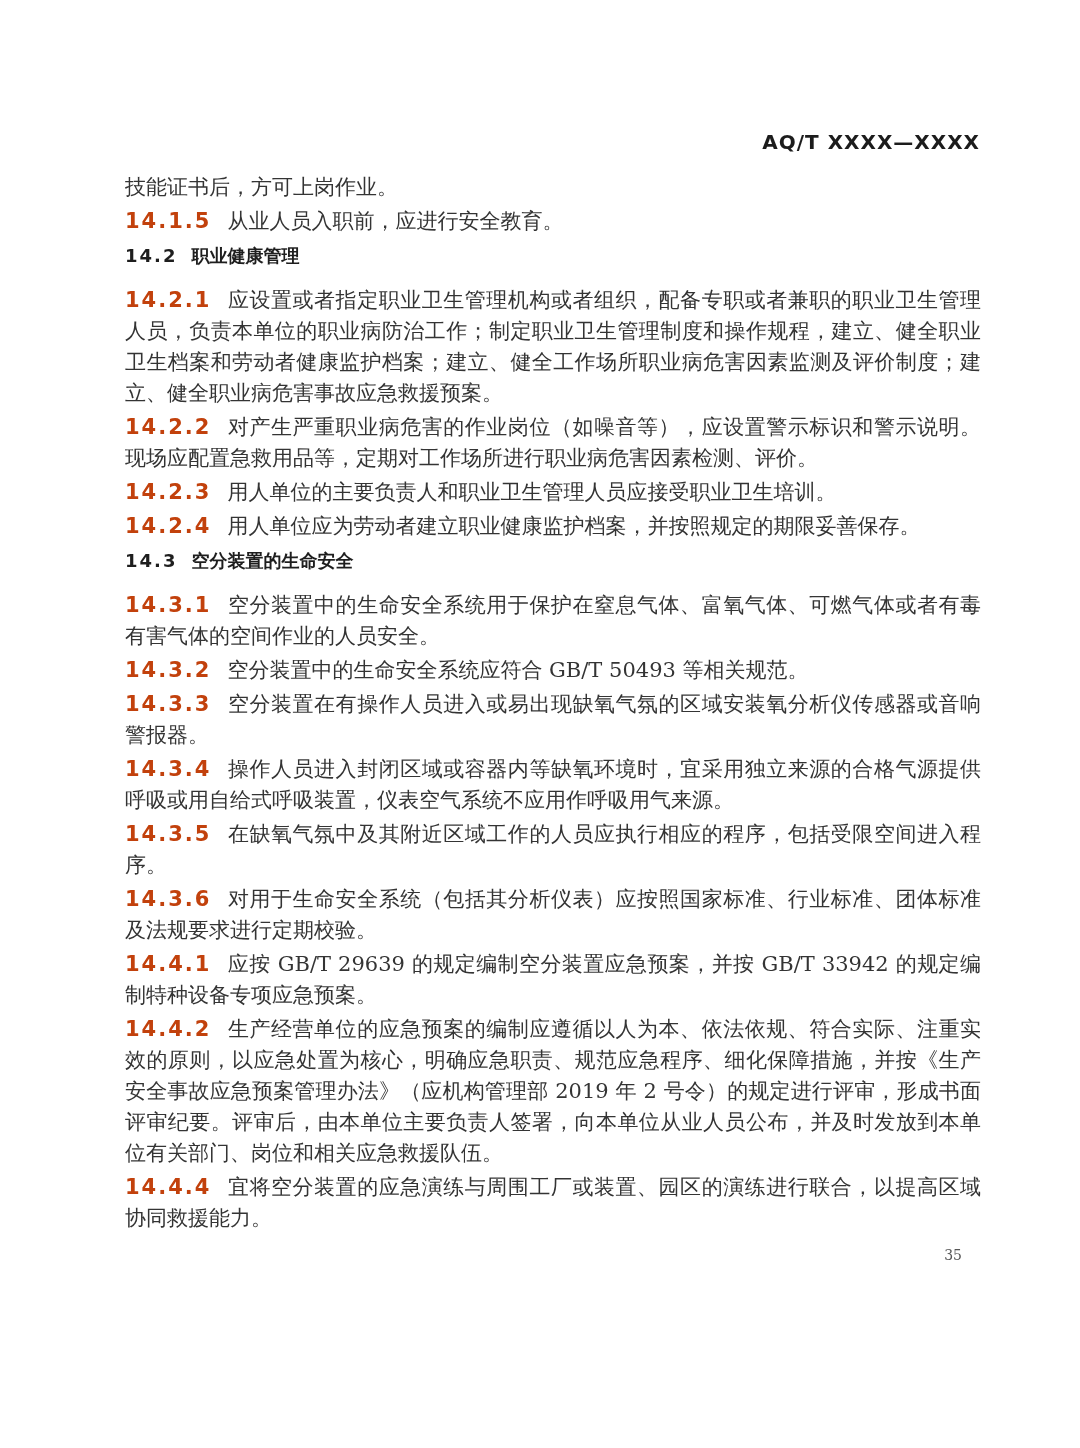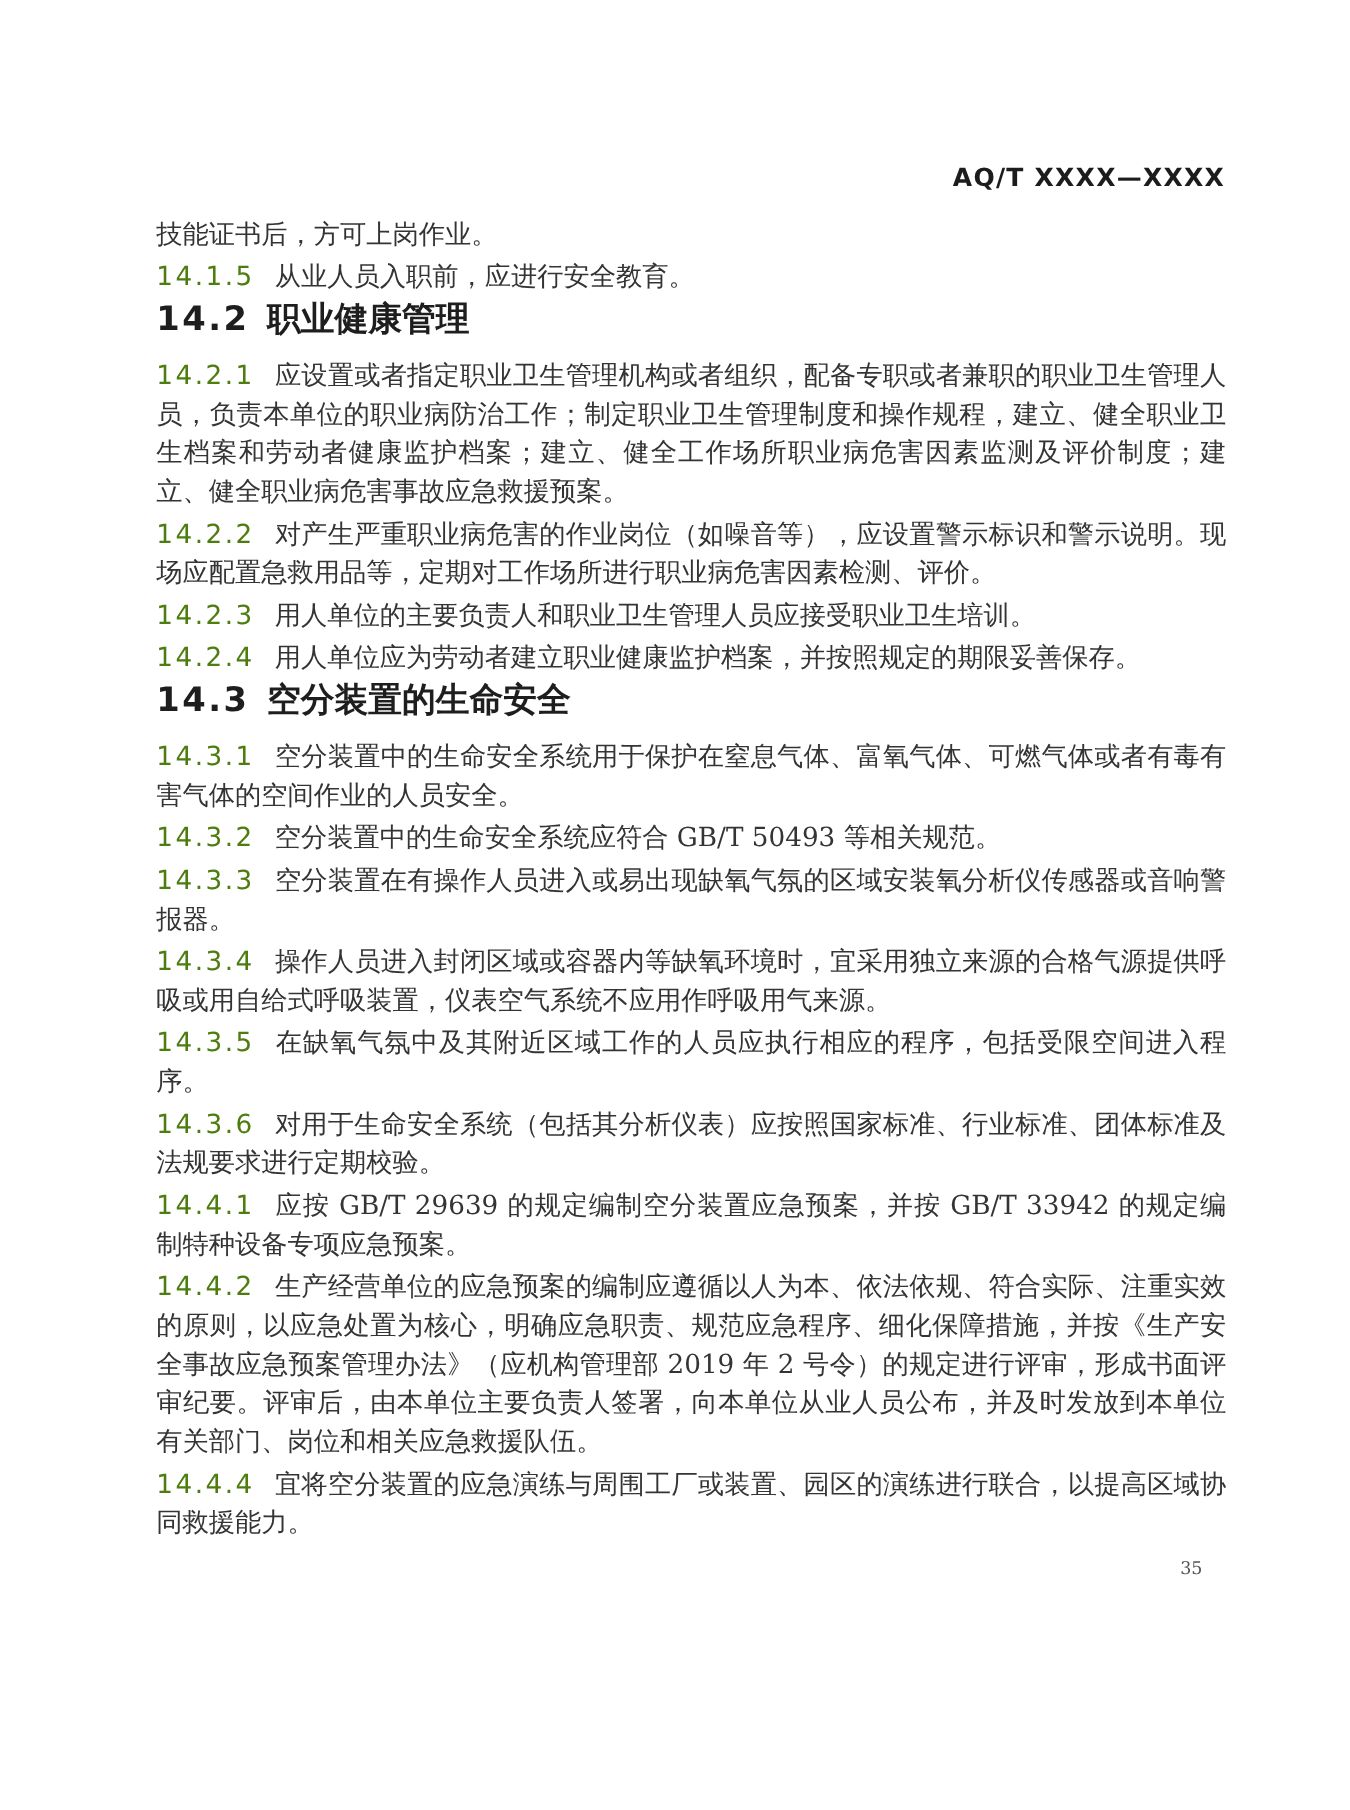--- a/index.html
+++ b/index.html
@@ -33,32 +33,32 @@
     width: 856px;
     font-size: 21px;
     line-height: 31px;
     text-align: justify;
     color: #343434;
   }
   .block { margin: 2px 0 3px; }
   .block.clause { }
   .num {
     font-family: "DejaVu Sans", "Liberation Sans", sans-serif;
-    font-weight: 400;
+    font-weight: 700;
     letter-spacing: 2px;
-    color: #4d7c0f;
+    color: #c2410c;
     margin-right: 16px;
     white-space: nowrap;
   }
   .block.heading {
     margin: 0 0 14px;
     font-family: "DejaVu Sans", "Liberation Sans", sans-serif;
     font-weight: 700;
     color: #1e1e1e;
-    font-size: 27px;
+    font-size: 18px;
   }
   .block.heading .num { font-weight: 700; margin-right: 14px; color: #1e1e1e; }
   .block.continuation { }
   .page-footer {
     position: absolute;
     bottom: 26px;
     right: 118px;
     font-family: "DejaVu Serif", "Liberation Serif", serif;
     font-size: 14px;
     color: #555555;

